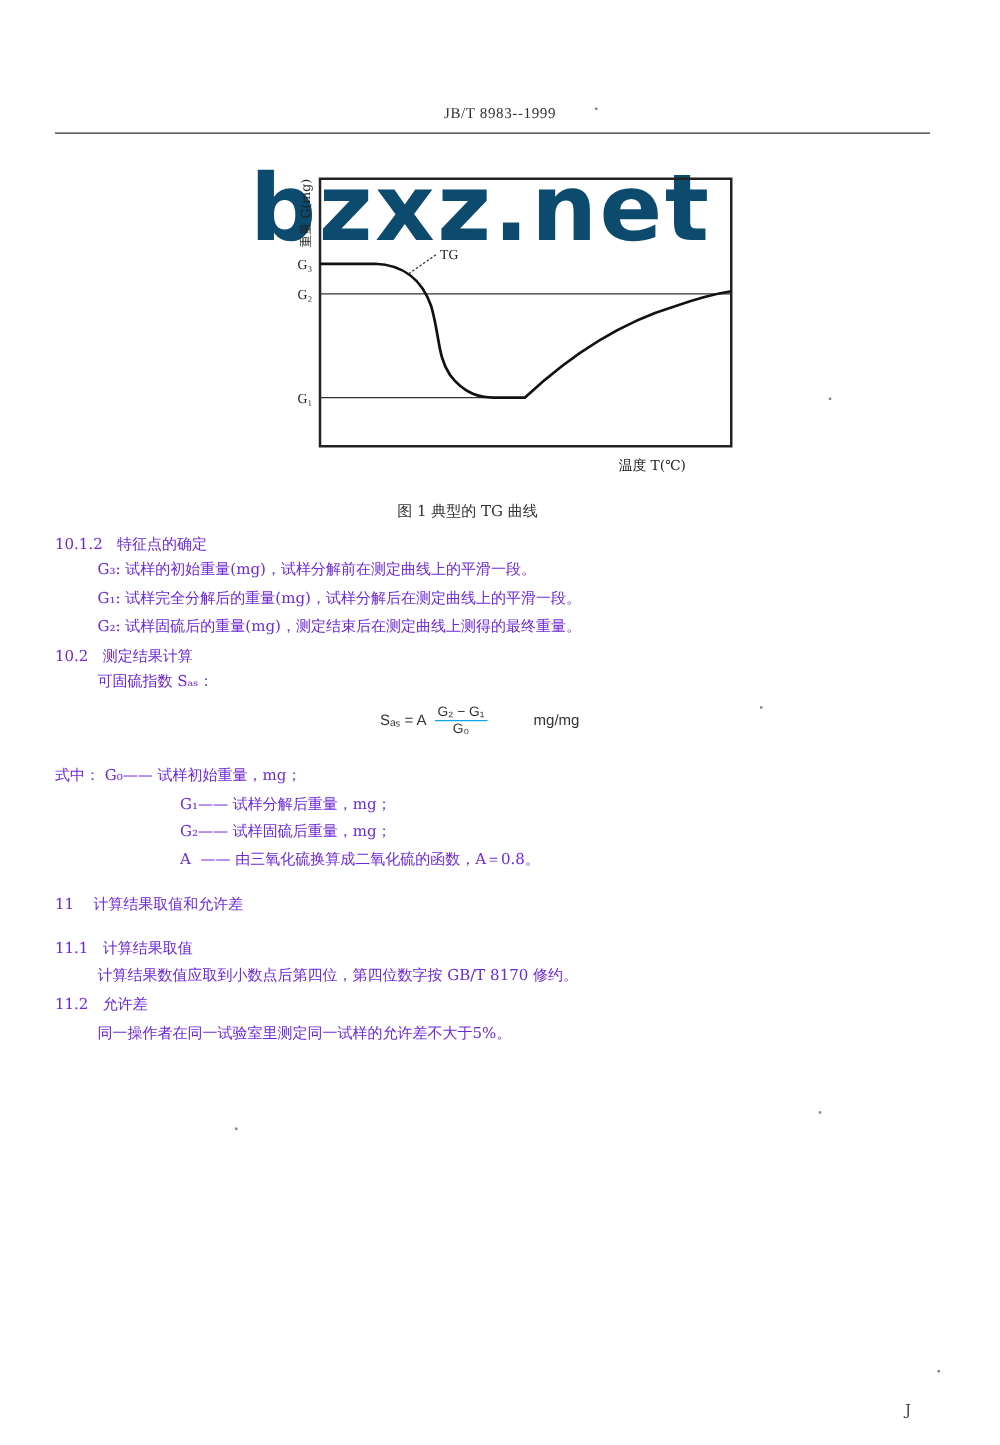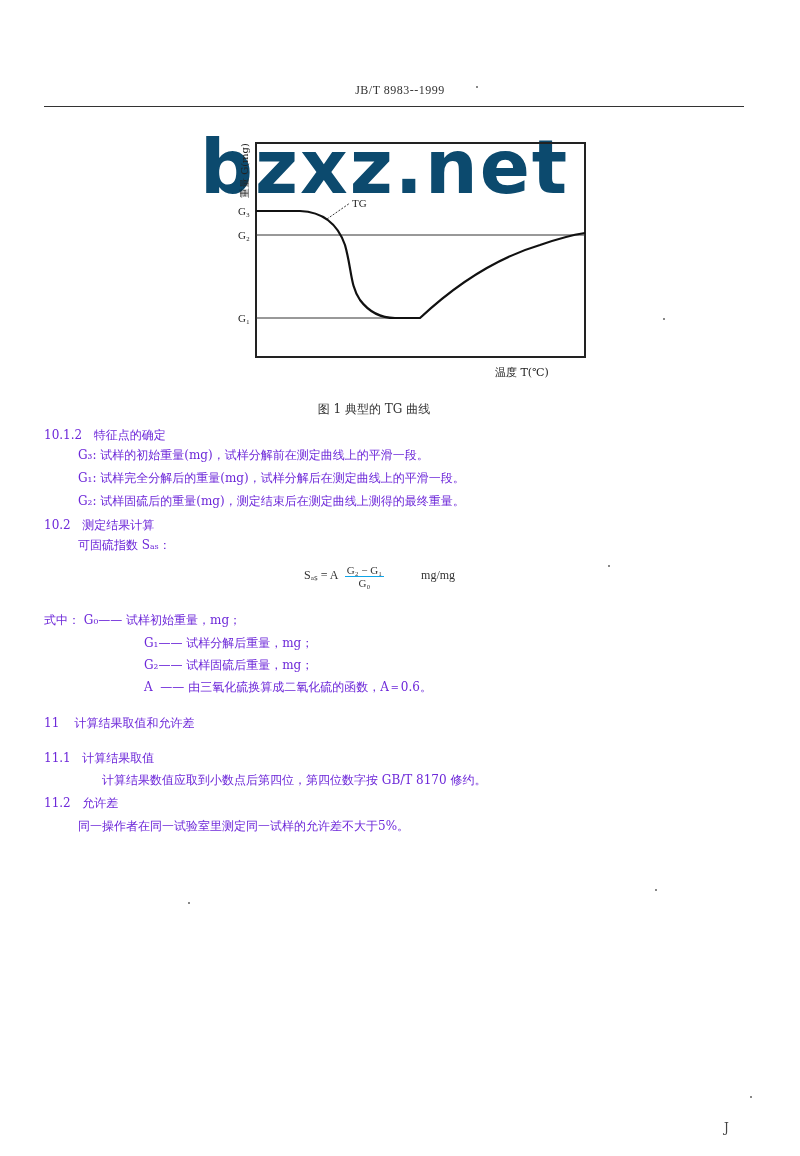--- a/index.html
+++ b/index.html
@@ -26,21 +26,21 @@
   }
   svg.chart { position: absolute; left: 200px; top: 120px; }
   .caption {
     left: 0; width: 748px; top: 401px; text-align: center;
     font-size: 12px; color: #333;
   }
   .line { font-size: 12px; line-height: 18px; color: #6d28d9; white-space: nowrap; }
   .sec { left: 44px; }
   .ind { left: 78px; }
   .ind2 { left: 96px; margin-left: 48px; }
-  .formula { font-family: Liberation Serif, serif; font-size: 12px; color: #333; }
+  .formula { font-family: Liberation Sans, sans-serif; font-size: 12px; color: #333; }
   .frac { display: inline-block; vertical-align: middle; text-align: center; margin: 0 4px; }
   .frac .num { display: block; border-bottom: 1px solid #0ea5e9; padding: 0 2px; font-size: 11px; }
   .frac .den { display: block; font-size: 11px; }
   .page-num { left: 724px; top: 1121px; font-size: 12px; color: #444; }
   .speck { width: 2px; height: 2px; background: #888; }
 </style>
 </head>
 <body>
 
 <div class="abs header-code">JB/T 8983--1999</div>
@@ -112,33 +112,33 @@
 <div class="abs line ind2" style="top:634px;">
   <span>G₁</span><span>——</span>
   <span>试样分解后重量，mg；</span>
 </div>
 <div class="abs line ind2" style="top:656px;">
   <span>G₂</span><span>——</span>
   <span>试样固硫后重量，mg；</span>
 </div>
 <div class="abs line ind2" style="top:678px;">
   <span>A</span>&nbsp;&nbsp;<span>——</span>
-  <span>由三氧化硫换算成二氧化硫的函数，A＝0.6。</span>
+  <span>由三氧化硫换算成二氧化硫的函数，A＝0.8。</span>
 </div>
 
 <div class="abs line sec" style="top:714px;">
   <span>11</span>&nbsp;&nbsp;&nbsp;
   <span>计算结果取值和允许差</span>
 </div>
 
 <div class="abs line sec" style="top:749px;">
   <span>11.1</span>&nbsp;&nbsp;
   <span>计算结果取值</span>
 </div>
-<div class="abs line ind" style="top:771px;margin-left:24px;">计算结果数值应取到小数点后第四位，第四位数字按 GB/T 8170 修约。</div>
+<div class="abs line ind" style="top:771px;">计算结果数值应取到小数点后第四位，第四位数字按 GB/T 8170 修约。</div>
 
 <div class="abs line sec" style="top:794px;">
   <span>11.2</span>&nbsp;&nbsp;
   <span>允许差</span>
 </div>
 <div class="abs line ind" style="top:817px;">同一操作者在同一试验室里测定同一试样的允许差不大于5%。</div>
 
 <div class="abs speck" style="left:476px; top:86px;"></div>
 <div class="abs speck" style="left:663px; top:318px;"></div>
 <div class="abs speck" style="left:608px; top:565px;"></div>

